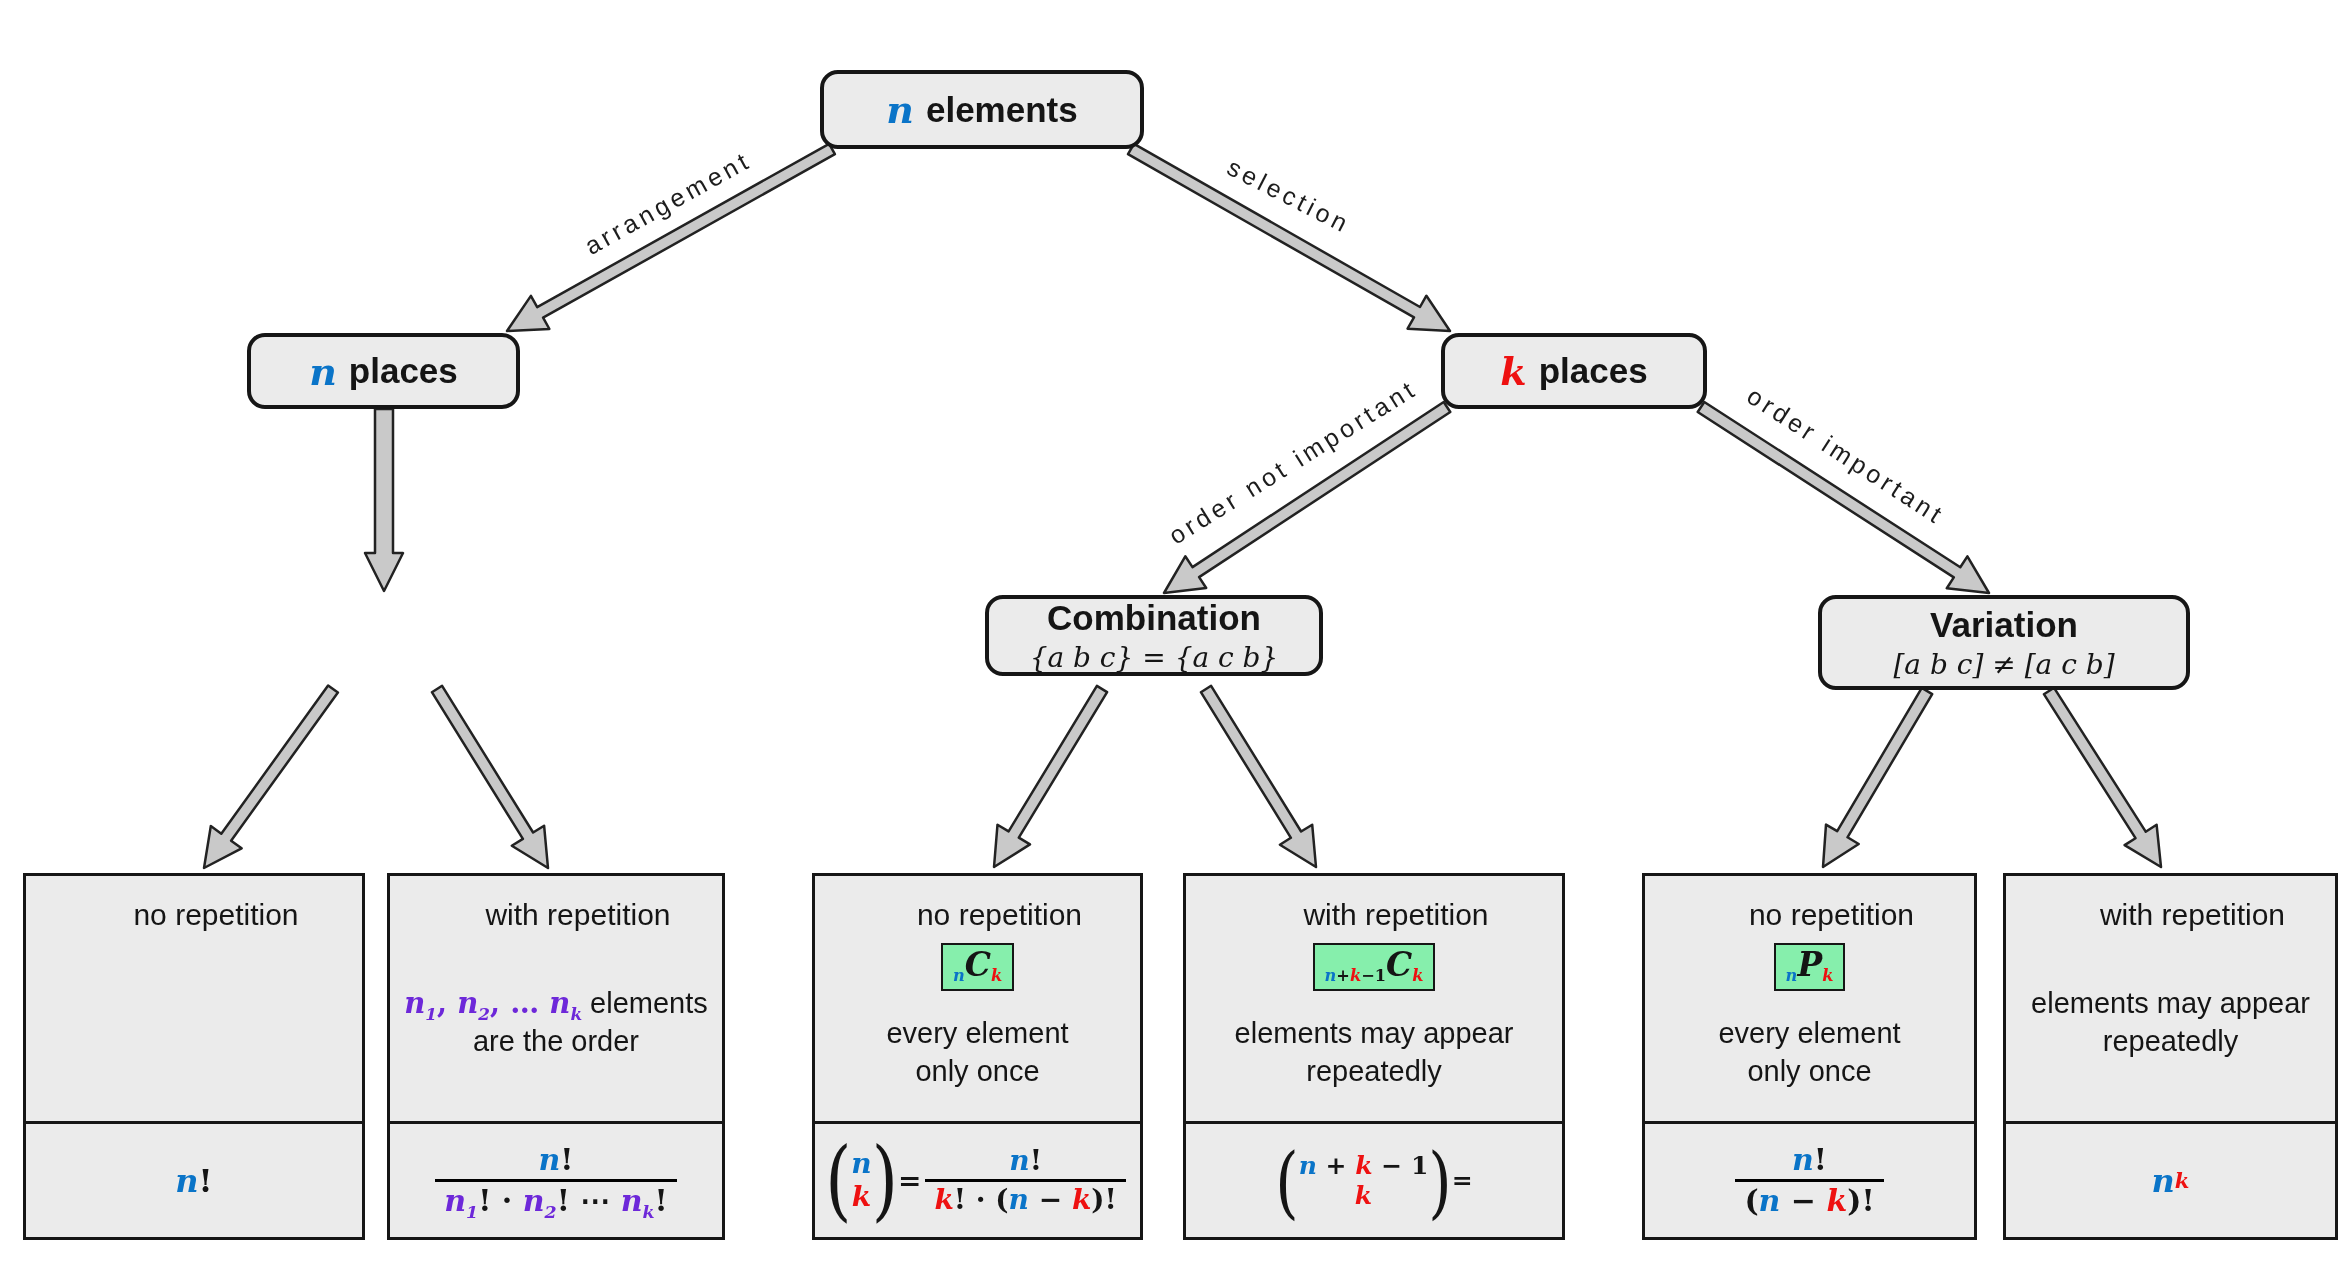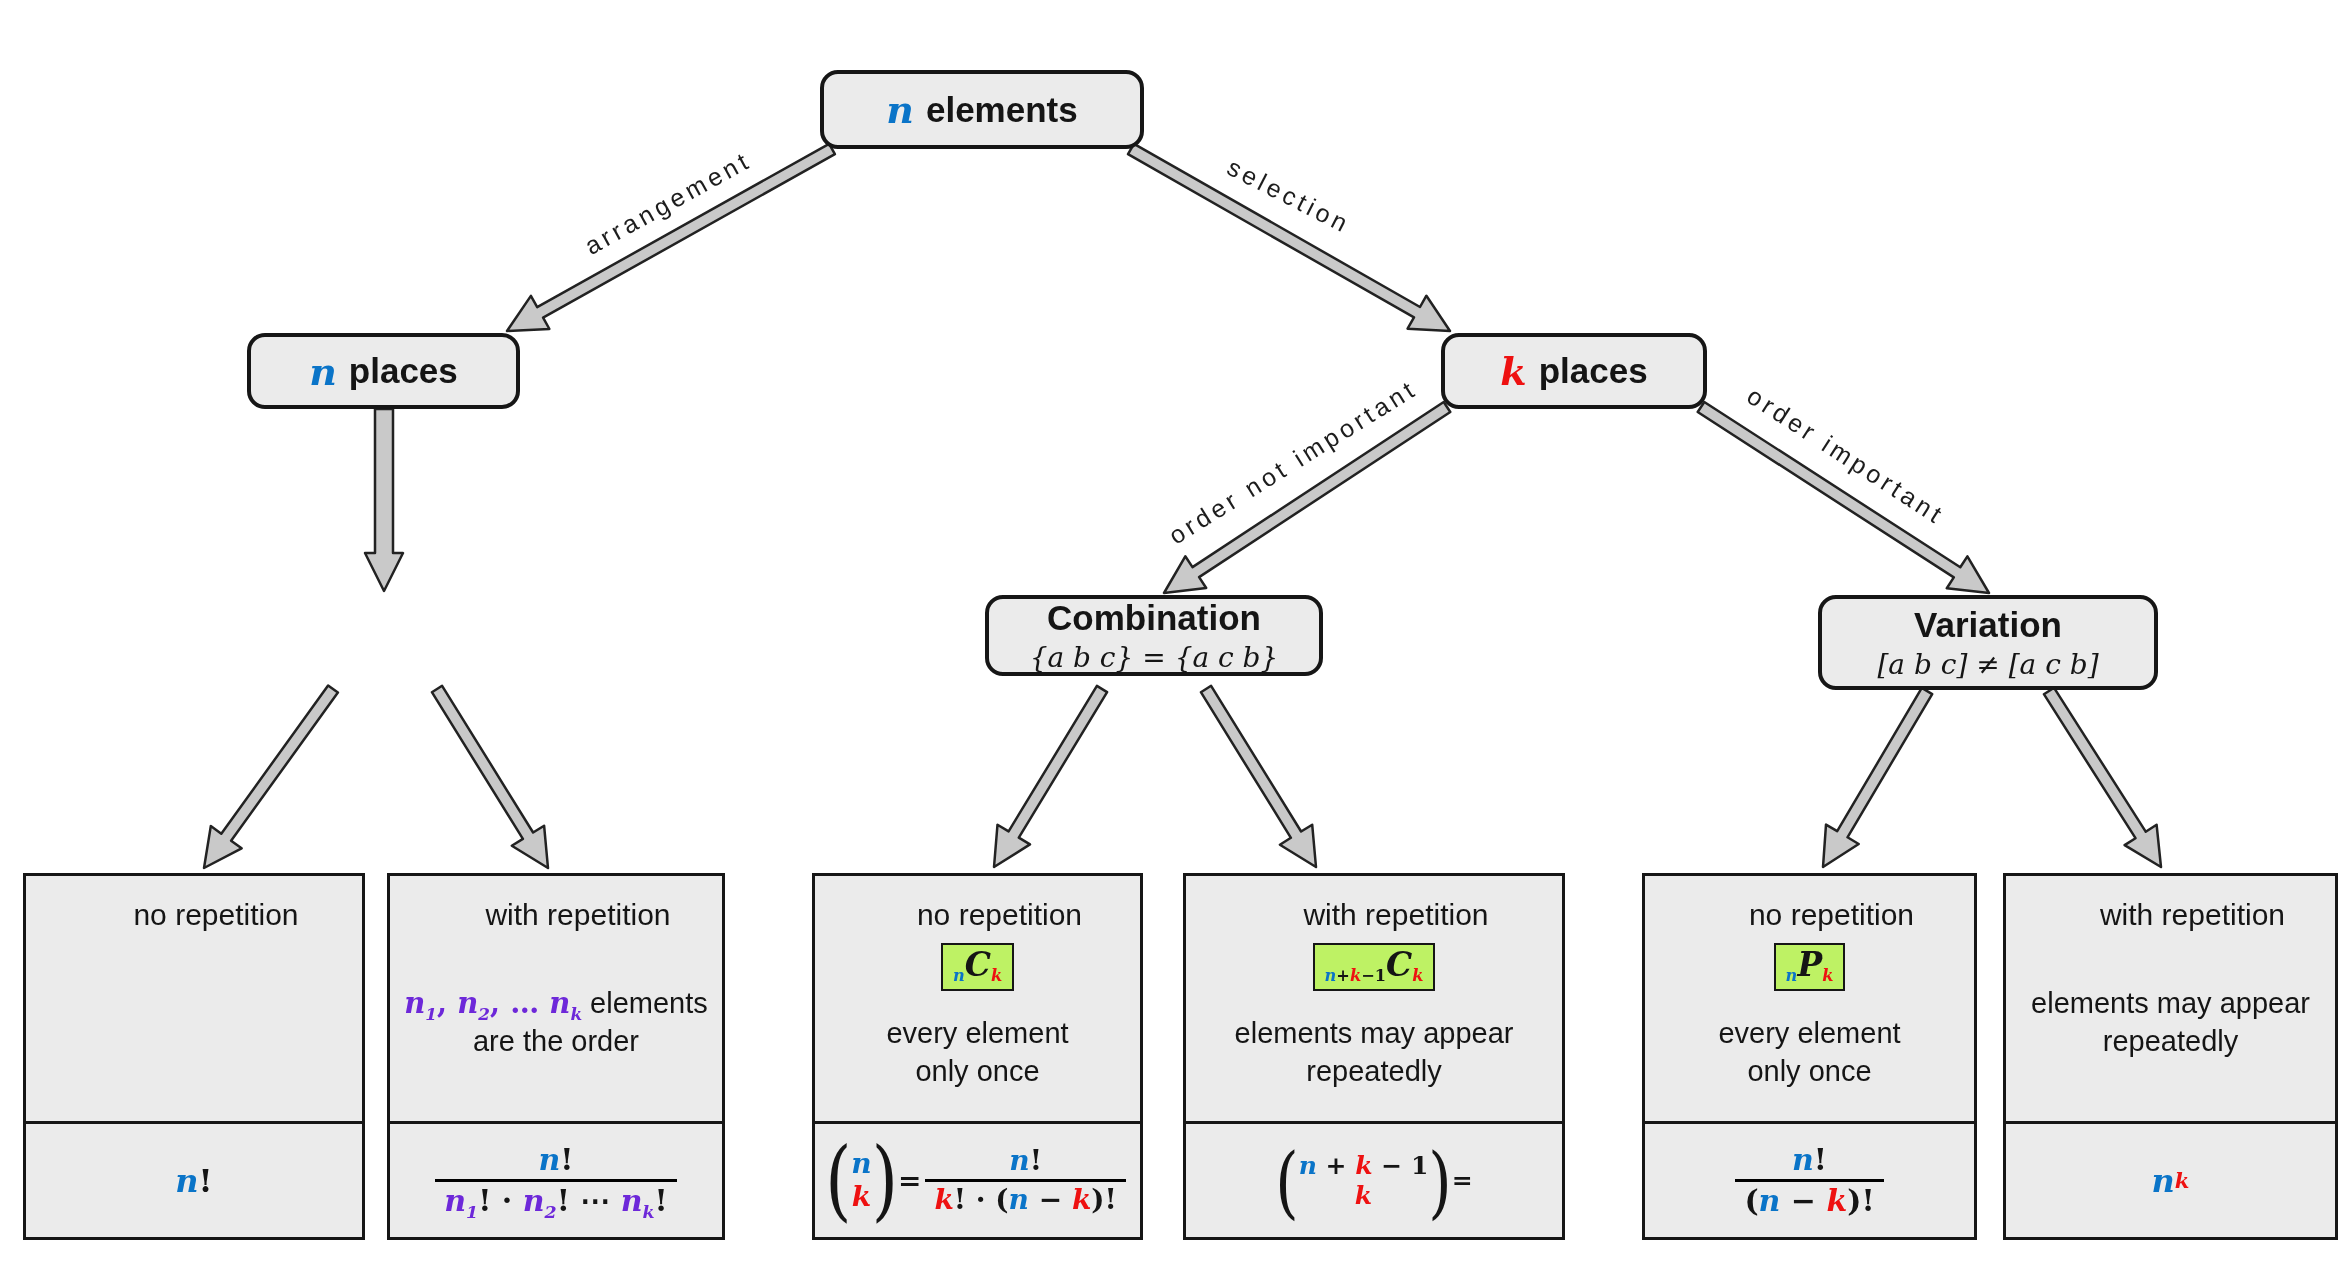--- a/index.html
+++ b/index.html
@@ -27,21 +27,21 @@
     position:absolute;font-size:25px;letter-spacing:4px;white-space:nowrap;color:#1d1d1d;
   }
 
   
   .card{
     position:absolute;box-sizing:border-box;background:#ebebeb;
     border:3.5px solid #161616;display:flex;flex-direction:column;
   }
   .card-top{height:245px;box-sizing:border-box;display:flex;flex-direction:column;align-items:center;padding-top:22px;}
   .card-heading{font-weight:400;font-size:30px;line-height:1.1;margin-left:44px;}
-  .badge{margin-top:12px;border:2.5px solid #161616;padding:0 10px 4px 10px;font-size:27px;background:#bef264;}
+  .badge{margin-top:12px;border:2.5px solid #161616;padding:0 10px 4px 10px;font-size:27px;background:#86efac;}
   .card-desc{flex:1;display:flex;flex-direction:column;justify-content:center;align-items:center;padding-bottom:6px;}
   .line{font-size:29px;line-height:1.3;text-align:center;}
   .card-formula{flex:1;border-top:3.5px solid #161616;display:flex;align-items:center;justify-content:center;}
   .f32{font-size:32px;} .f30{font-size:30px;} .f28{font-size:28px;} .f25{font-size:25px;}
 
   
   .mt{font-family:"DejaVu Serif",serif;font-weight:700;font-style:normal;}
   .mt.it,sub.it{font-style:italic;}
   .c-blue{color:#0a74c8;} .c-red{color:#ee1111;} .c-green{color:#6d28d9;}
   .vsub{font-size:.6em;vertical-align:-.3em;}
@@ -92,21 +92,21 @@
 
   <div class="edge-label" style="left:668px;top:203px;transform:translate(-50%,-50%) rotate(-29deg);">arrangement</div>
   <div class="edge-label" style="left:1289px;top:196px;transform:translate(-50%,-50%) rotate(27deg);">selection</div>
   <div class="edge-label" style="left:1293px;top:462px;transform:translate(-50%,-50%) rotate(-32deg);">order not important</div>
   <div class="edge-label" style="left:1846px;top:456px;transform:translate(-50%,-50%) rotate(33deg);">order important</div>
 
   <div class="node catnode" style="left:985px;top:595px;width:338px;height:81px">
     <div class="cat-title">Combination</div>
     <div class="cat-sub">{a b c} = {a c b}</div>
   </div>
-  <div class="node catnode" style="left:1818px;top:595px;width:340px;height:95px">
+  <div class="node catnode" style="left:1818px;top:595px;width:372px;height:95px">
     <div class="cat-title">Variation</div>
     <div class="cat-sub">[a b c] ≠ [a c b]</div>
   </div>
 
   <div class="card" style="left:23px;top:873px;width:342px;height:367px">
     <div class="card-top">
       <div class="card-heading">no repetition</div>
 
     </div>
     <div class="card-formula f32">

